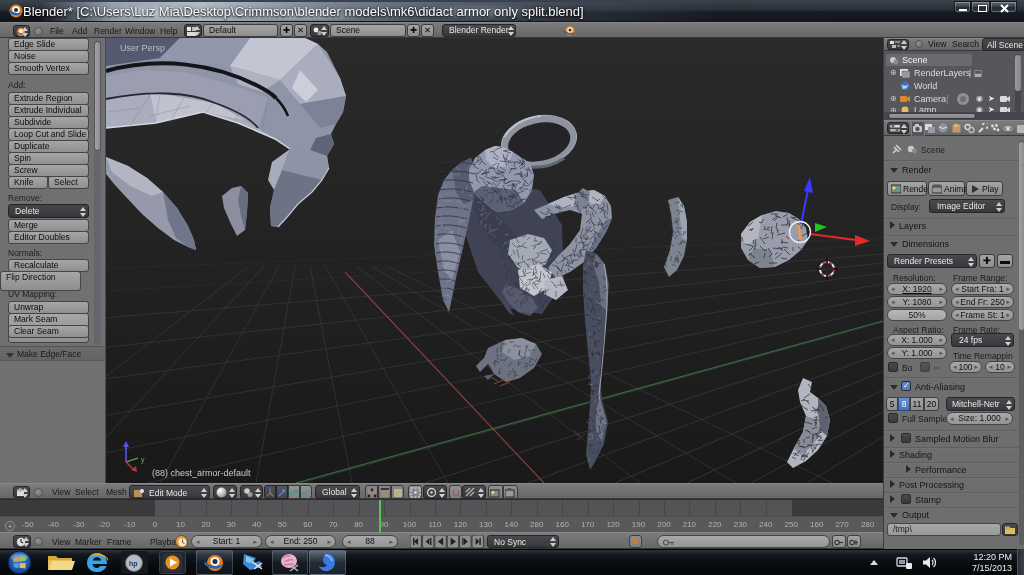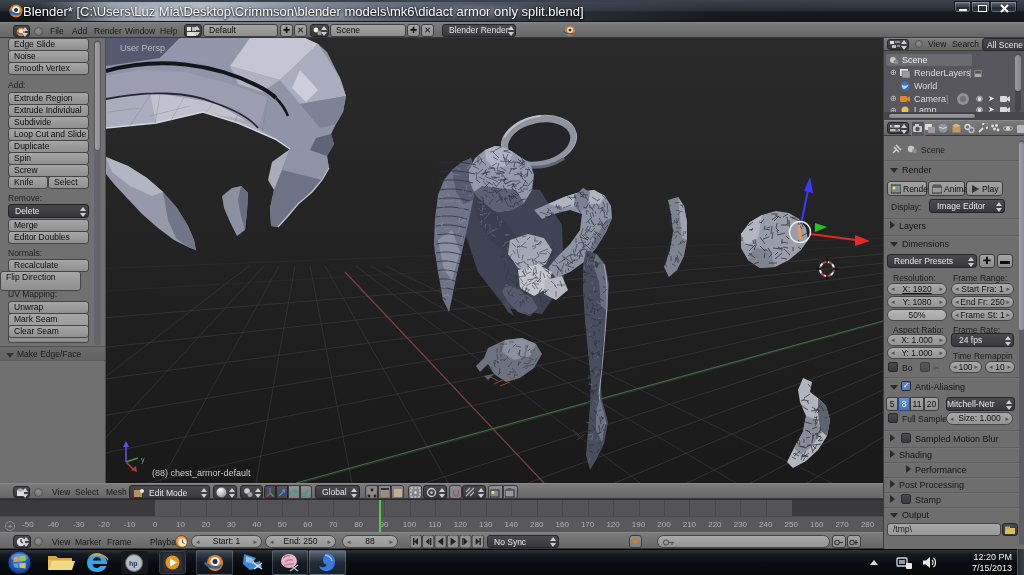--- a/index.html
+++ b/index.html
@@ -492,21 +492,21 @@
 <div class="pill abs" style="left:65px;top:241px;width:33px;height:12px;line-height:10px;"><span style="color:#555;float:left;margin-left:3px;font-size:7px">◂</span><span style="color:#555;float:right;margin-right:3px;font-size:7px">▸</span>100</div>
 <div class="pill abs" style="left:101px;top:241px;width:30px;height:12px;line-height:10px;"><span style="color:#555;float:left;margin-left:3px;font-size:7px">◂</span><span style="color:#555;float:right;margin-right:3px;font-size:7px">▸</span>10</div>
 <div class="sep abs" style="left:0;top:257px;width:141px"></div>
 <div class="phead abs" style="left:6px;top:262px"><span class="tri d" style="margin-right:4px"></span></div>
 <div class="cb on abs" style="left:17px;top:261px;"></div>
 <span class="phead abs" style="left:31px;top:262px">Anti-Aliasing</span>
 <div class="lf abs" style="left:2px;top:277px;width:12px;height:14px;text-align:center;line-height:12px;border-radius:3px 0 0 3px;">5</div>
 <div class="abs" style="left:14px;top:277px;width:12px;height:14px;background:linear-gradient(180deg,#6a93d4,#4a73b4);border:1px solid #2e4e80;color:#fff;font-size:8.5px;text-align:center;line-height:12px;">8</div>
 <div class="lf abs" style="left:26px;top:277px;width:14px;height:14px;text-align:center;line-height:12px;border-radius:0;">11</div>
 <div class="lf abs" style="left:40px;top:277px;width:15px;height:14px;text-align:center;line-height:12px;border-radius:0 3px 3px 0;">20</div>
-<div class="dd abs" style="left:62px;top:277px;width:69px;height:14px;line-height:13px;">Mitchell-Netr<span class="updn" style="top:2px"></span></div>
+<div class="dd abs" style="left:62px;top:277px;width:69px;height:14px;padding-left:5px;line-height:13px;">Mitchell-Netr<span class="updn" style="top:2px"></span></div>
 <div class="cb abs" style="left:4px;top:293px;"></div>
 <span class="lab abs" style="left:18px;top:294px">Full Sample</span>
 <div class="pill abs" style="left:62px;top:292px;width:67px;height:13px;line-height:11px;"><span style="color:#555;float:left;margin-left:3px;font-size:7px">◂</span><span style="color:#555;float:right;margin-right:3px;font-size:7px">▸</span>Size: 1.000</div>
 <div class="sep abs" style="left:0;top:310px;width:141px"></div>
 <div class="phead abs" style="left:6px;top:314px"><span class="tri r" style="margin-right:4px"></span></div>
 <div class="cb abs" style="left:17px;top:313px;"></div>
 <span class="phead abs" style="left:31px;top:314px">Sampled Motion Blur</span>
 <div class="sep abs" style="left:0;top:327px;width:141px"></div>
 <div class="phead abs" style="left:6px;top:330px"><span class="tri r" style="margin-right:4px"></span>Shading</div>
 <div class="sep abs" style="left:0;top:342px;width:141px"></div>

